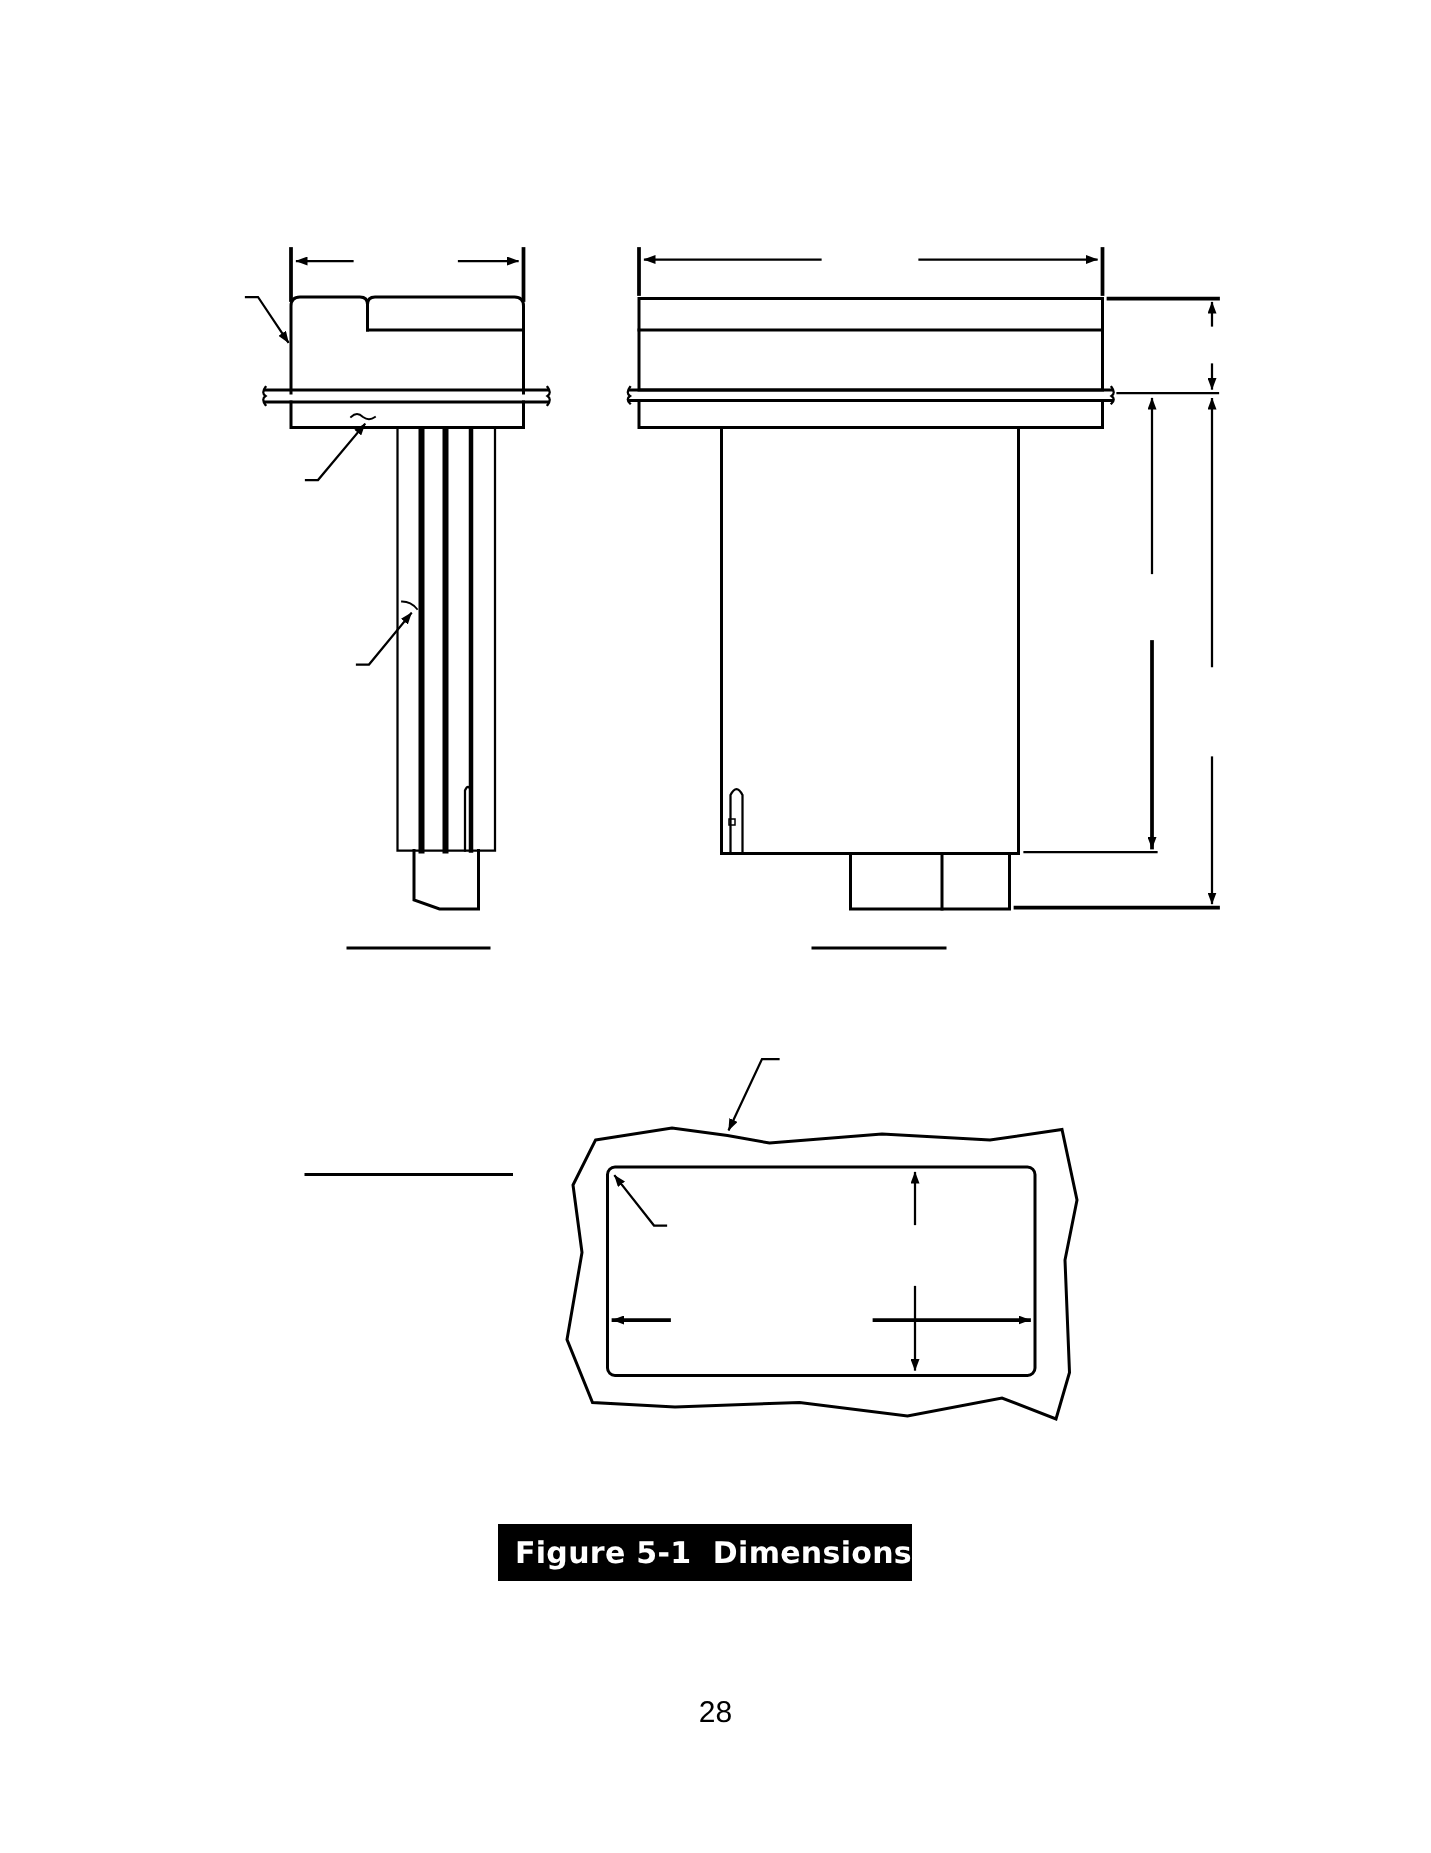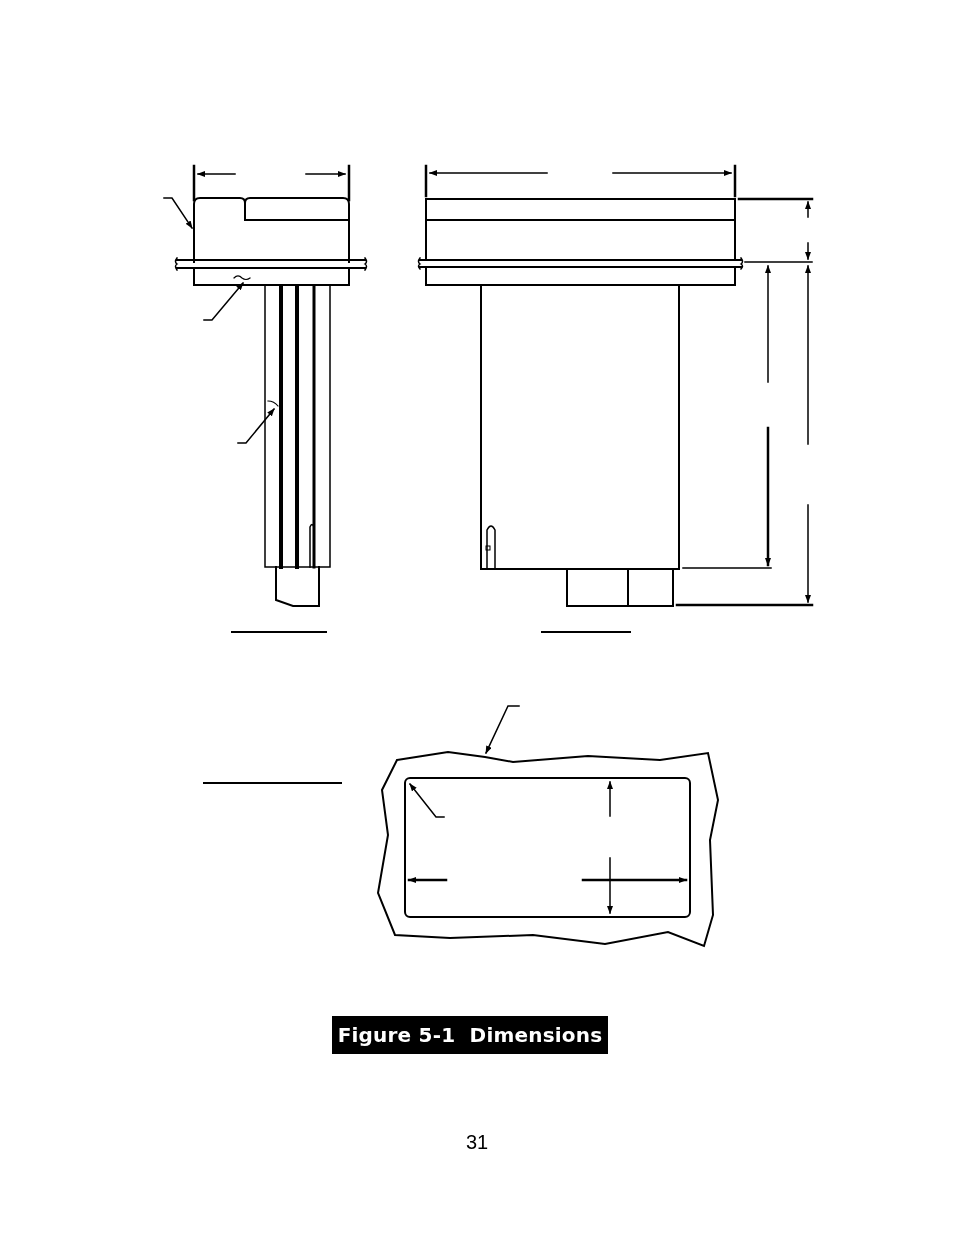--- a/index.html
+++ b/index.html
@@ -1,21 +1,21 @@
 <!DOCTYPE html>
 <html><head>
 <meta charset="utf-8">
 <style>
   html, body { margin: 0; padding: 0; background: #ffffff; }
   body { width: 954px; height: 1235px; position: relative; overflow: hidden; font-family: "DejaVu Sans", sans-serif; }
   .drawing { position: absolute; left: 0; top: 0; width: 954px; height: 1000px; }
   .caption {
     position: absolute; left: 332px; top: 1016px; width: 276px; height: 38px;
     background: #000; color: #fff; font-family: "DejaVu Sans", sans-serif; font-weight: bold;
-    font-size: 20px; line-height: 38px; text-align: center; letter-spacing: 0.2px; white-space: pre;
+    font-size: 20px; line-height: 38px; text-align: right; letter-spacing: 0.2px; white-space: pre;
   }
   .page-num {
     position: absolute; left: 0; width: 954px; top: 1131px; text-align: center;
     font-family: "Liberation Sans", sans-serif; font-size: 20px; color: #000;
   }
 </style>
 </head>
 <body>
 
 <svg class="drawing" viewBox="0 0 954 1000" xmlns="http://www.w3.org/2000/svg" fill="none" stroke="#000" stroke-linecap="square">
@@ -111,13 +111,13 @@
 
     <line x1="446" y1="880" x2="409" y2="880" stroke-width="2.5" marker-end="url(#ah)"></line>
     <line x1="583" y1="880" x2="686" y2="880" stroke-width="2.5" marker-end="url(#ah)"></line>
 
     <line x1="610" y1="816" x2="610" y2="782" stroke-width="1.5" marker-end="url(#ah)"></line>
     <line x1="610" y1="858" x2="610" y2="913" stroke-width="1.5" marker-end="url(#ah)"></line>
   </g>
 </svg>
 
 <div class="caption">Figure 5-1  Dimensions</div>
-<div class="page-num">31</div>
+<div class="page-num">28</div>
 
 </body></html>

